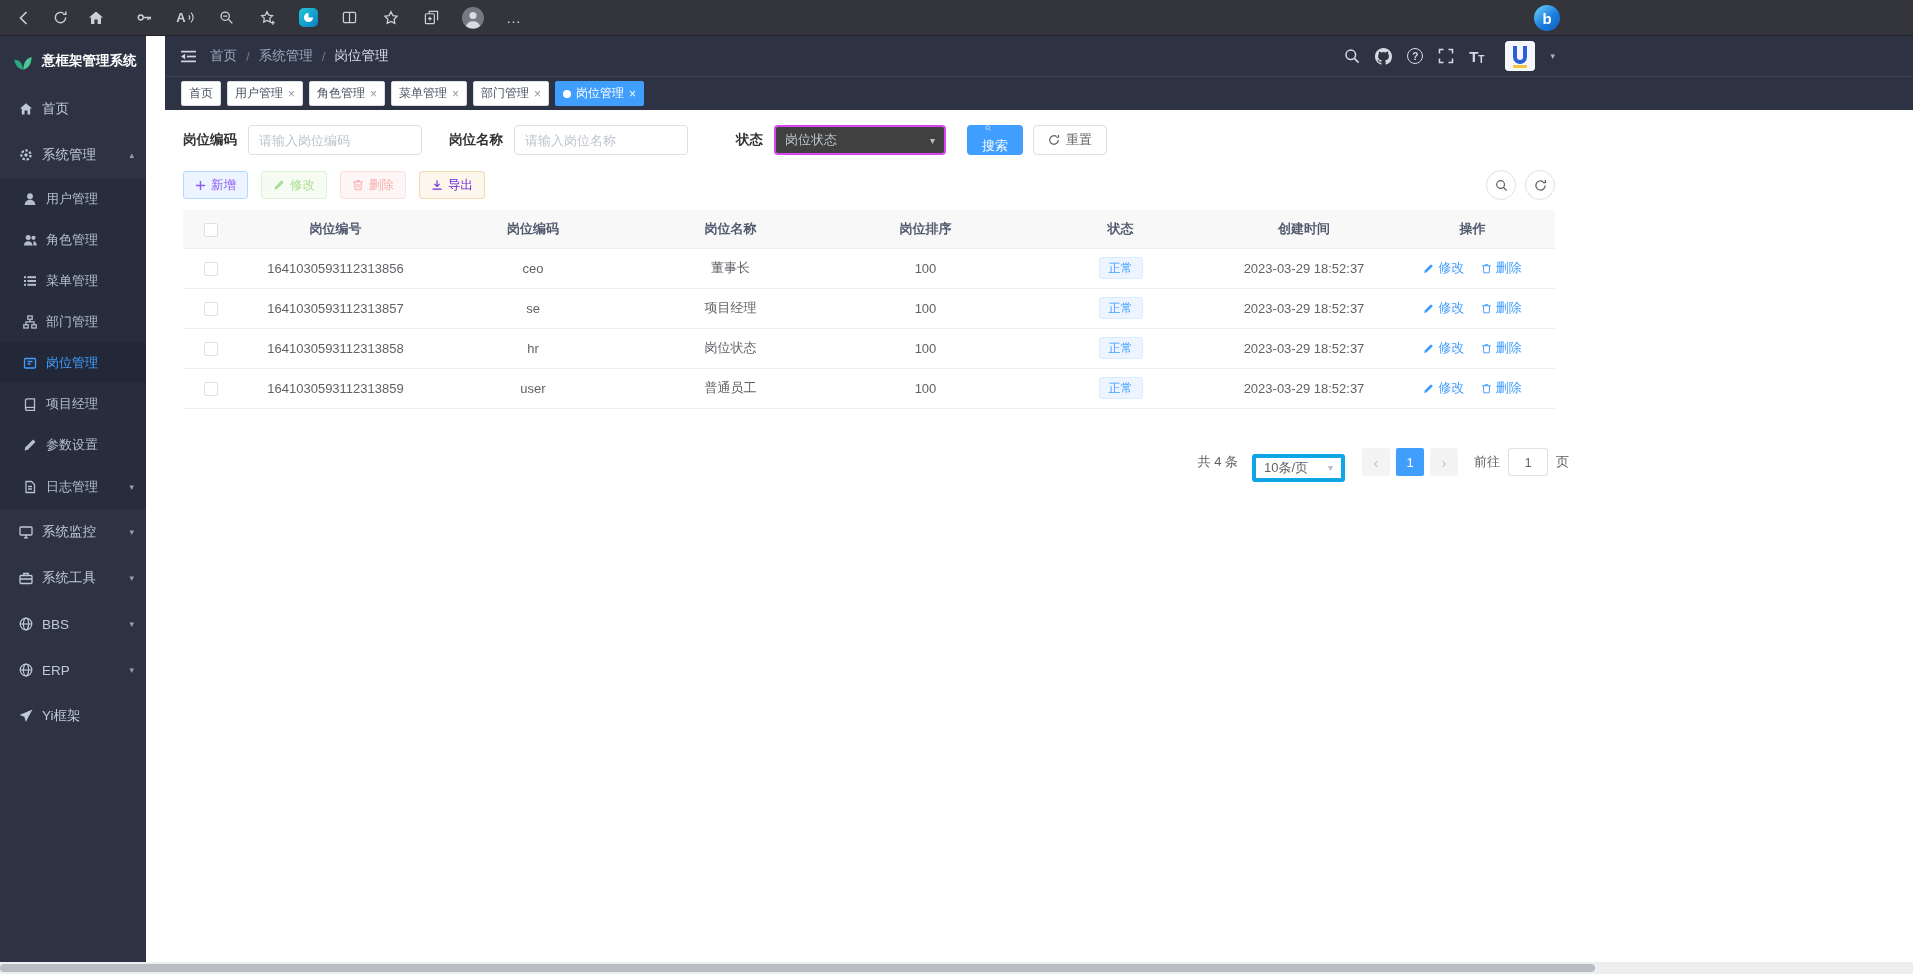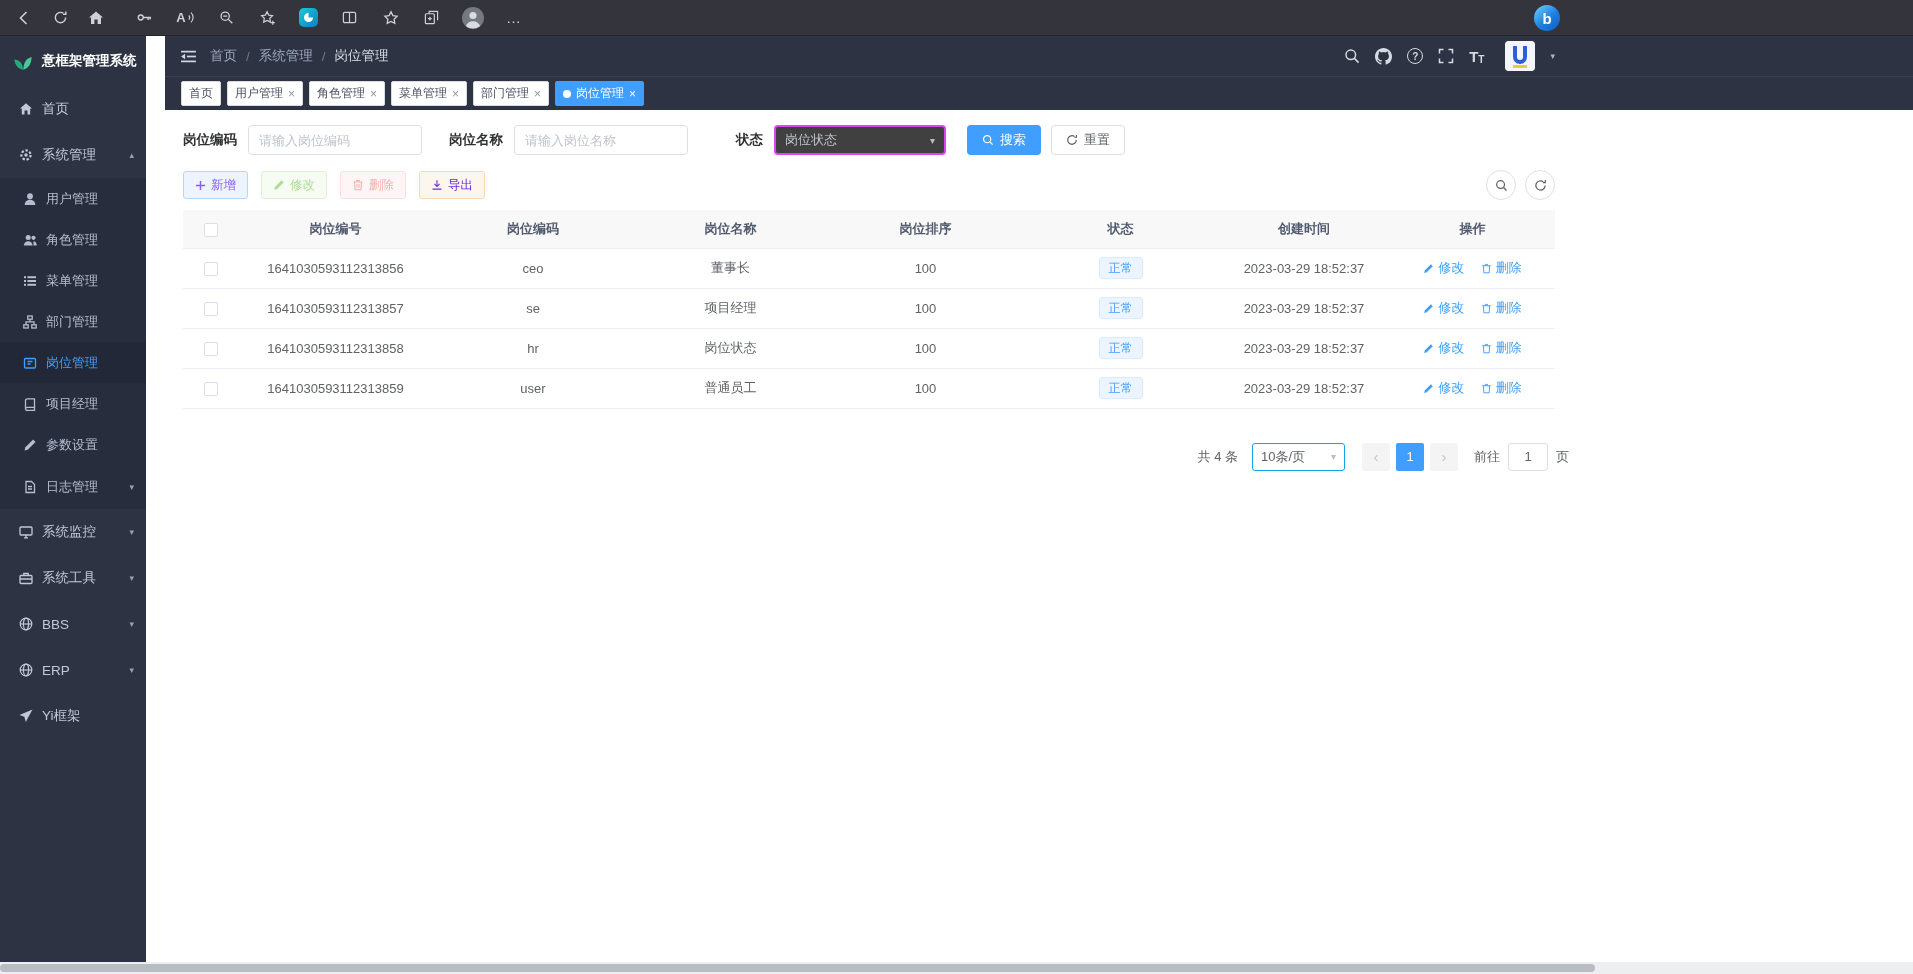--- a/index.html
+++ b/index.html
@@ -58,21 +58,21 @@
   
   .content { position:absolute; top:74px; left:0; right:0; bottom:0; background:#fff; padding:14px 0 0 18px; }
 
   .filters { display:flex; align-items:center; font-size:13.5px; height:32px; }
   .flabel { font-weight:bold; color:#303133; margin-right:11px; }
   .g2 { margin-left:27px; } .g3 { margin-left:48px; }
   .finput { width:174px; height:30px; border:1px solid #dcdfe6; border-radius:4px; padding:0 10px; font-size:13px; color:#606266; background:#fff; outline:none; font-family:inherit; }
   .finput::placeholder { color:#bfc4cd; }
   .fselect { width:172px; height:30px; border:2px solid #d946ef; border-radius:4px; padding:0 9px; display:flex; align-items:center; justify-content:space-between; color:#bfc4cd; font-size:13px; background:#404040; cursor:pointer; }
   .fselect .caret { color:#b8bdc7; font-size:10px; }
-  .btn-search { margin-left:21px; height:30px; padding:0 15px; background:#409eff; color:#fff; border:none; border-radius:4px; font-size:13px; display:inline-flex; align-items:center; gap:6px; cursor:pointer; font-family:inherit; }
+  .btn-search { margin-left:21px; height:30px; padding:0 15px; background:#409eff; color:#fff; border:none; border-radius:4px; font-size:13px; display:inline-flex; align-items:flex-start; gap:6px; cursor:pointer; font-family:inherit;flex-direction:column; }
   .btn-reset { margin-left:10px; height:30px; padding:0 14px; background:#fff; color:#606266; border:1px solid #dcdfe6; border-radius:4px; font-size:13px; display:inline-flex; align-items:center; gap:6px; cursor:pointer; font-family:inherit; }
 
   .toolbar { margin-top:15px; display:flex; align-items:center; position:relative; width:1372px; }
   .tbtn { height:28px; padding:0 11px; border-radius:3px; font-size:12.5px; display:inline-flex; align-items:center; gap:5px; border:1px solid; cursor:pointer; margin-right:13px; font-family:inherit; }
   .tbtn.add { color:#8b5cf6; background:#ecf5ff; border-color:#b3d8ff; }
   .tbtn.mod { color:#67c23a; background:#f0f9eb; border-color:#c2e7b0; opacity:.55; cursor:not-allowed; }
   .tbtn.del { color:#f56c6c; background:#fef0f0; border-color:#fbc4c4; opacity:.55; cursor:not-allowed; }
   .tbtn.exp { color:#6d28d9; background:#fdf6ec; border-color:#f5dab1; }
   .mini-circles { position:absolute; right:0; top:-1px; display:flex; gap:9px; }
   .mcirc { width:30px; height:30px; border-radius:50%; border:1px solid #dcdfe6; background:#fff; display:flex; align-items:center; justify-content:center; color:#5a5e66; cursor:pointer; }
@@ -81,21 +81,21 @@
   table { width:100%; border-collapse:collapse; table-layout:fixed; }
   th { height:38px; background:#f8f8f9; color:#515a6e; font-size:13px; font-weight:bold; text-align:center; border-bottom:1px solid #ebeef5; }
   td { height:40px; text-align:center; font-size:13px; color:#606266; border-bottom:1px solid #ebeef5; }
   .ck { width:14px; height:14px; border:1px solid #dcdfe6; border-radius:2px; background:#fff; display:inline-block; vertical-align:middle; cursor:pointer; }
   .stag { display:inline-block; height:22px; line-height:20px; padding:0 9px; background:#ecf5ff; border:1px solid #d9ecff; color:#409eff; border-radius:3px; font-size:12px; }
   .alink { color:#409eff; font-size:13px; display:inline-flex; align-items:center; gap:4px; cursor:pointer; }
   .alink + .alink { margin-left:13px; }
 
   .pager { margin-top:34px; width:1386px; display:flex; align-items:center; justify-content:flex-end; font-size:13px; color:#606266; }
   .pager .total { margin-right:14px; }
-  .psize { width:93px; height:28px; border:1px solid #0ea5e9; border-radius:3px; display:flex; align-items:center; justify-content:space-between; padding:0 8px; color:#606266; margin-right:17px; cursor:pointer; background:#fff; }
+  .psize { width:93px; height:28px; border:4px solid #0ea5e9; border-radius:3px; display:flex; align-items:center; justify-content:space-between; padding:0 8px; color:#606266; margin-right:17px; cursor:pointer; background:#fff;margin-top:11px; }
   .psize .caret { color:#b8bdc7; font-size:10px; }
   .pbtn { width:28px; height:28px; background:#f4f4f5; border-radius:2px; display:flex; align-items:center; justify-content:center; color:#c0c4cc; font-size:15px; cursor:pointer; }
   .pnum { width:28px; height:28px; background:#409eff; color:#fff; border-radius:2px; display:flex; align-items:center; justify-content:center; font-size:13px; margin:0 6px; cursor:pointer; }
   .goto { margin-left:16px; margin-right:8px; }
   .ginput { width:40px; height:28px; border:1px solid #dcdfe6; border-radius:3px; text-align:center; font-size:13px; color:#606266; outline:none; font-family:inherit; }
   .unit { margin-left:8px; }
 
   .hscroll { position:absolute; left:0; bottom:0; width:1913px; height:12px; background:#eceef0; z-index:60; cursor:pointer; }
   .hthumb { position:absolute; left:0; top:2px; height:8px; width:1595px; border-radius:4px; background:#b9bdc3; cursor:grab; }
 </style>

